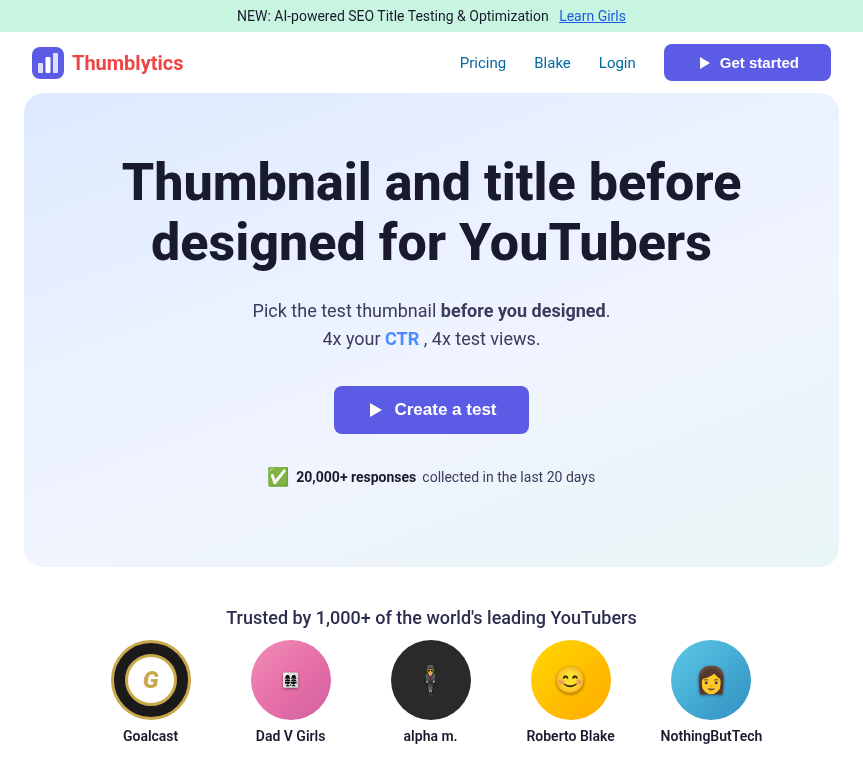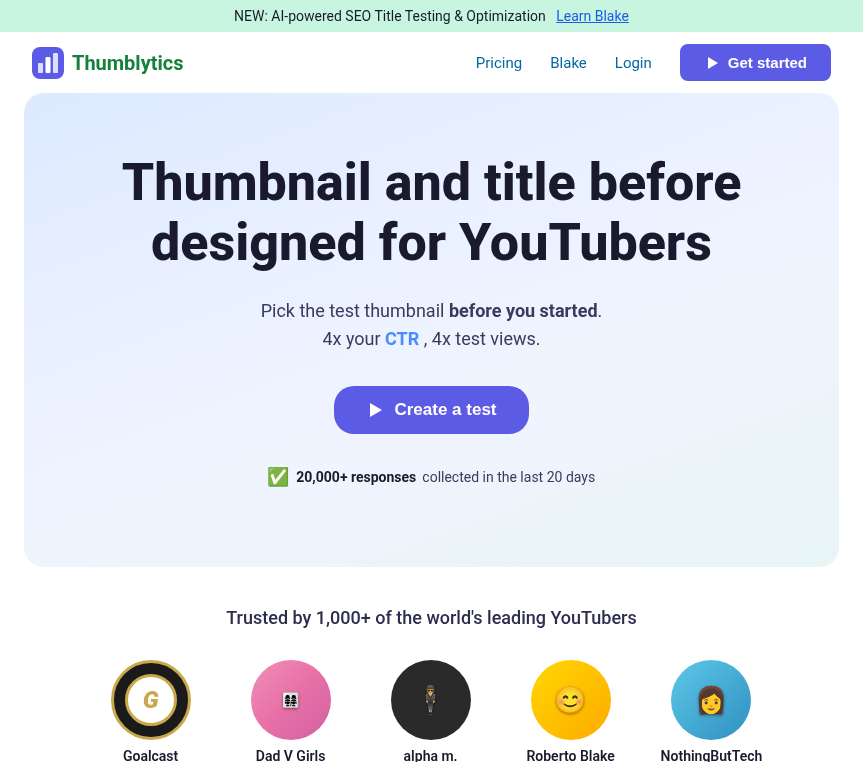--- a/index.html
+++ b/index.html
@@ -48,42 +48,42 @@
     }
 
     .logo-icon {
       width: 32px;
       height: 32px;
     }
 
     .logo-text {
       font-size: 20px;
       font-weight: 700;
-      color: #15803d;
+      color: #ef4444;
     }
 
     .nav-links {
       display: flex;
       align-items: center;
       gap: 28px;
     }
 
     .nav-link {
       font-size: 15px;
       color: #0369a1;
       text-decoration: none;
       cursor: pointer;
     }
 
     .btn-get-started {
       background: #5b5be6;
       color: #fff;
       border: none;
       border-radius: 8px;
-      padding: 10px 24px;
+      padding: 10px 32px;
       font-size: 15px;
       font-weight: 600;
       cursor: pointer;
       display: flex;
       align-items: center;
       gap: 8px;
     }
 
     .btn-get-started .play-icon {
       width: 16px;
@@ -122,21 +122,21 @@
 
     .ctr-highlight {
       color: #4a8cff;
       font-weight: 700;
     }
 
     .btn-create-test {
       background: #5b5be6;
       color: #fff;
       border: none;
-      border-radius: 20px;
+      border-radius: 8px;
       padding: 14px 32px;
       font-size: 17px;
       font-weight: 600;
       cursor: pointer;
       display: inline-flex;
       align-items: center;
       gap: 10px;
       margin-bottom: 20px;
     }
 
@@ -166,21 +166,21 @@
 
     
     .trusted-section {
       text-align: center;
       padding: 40px 32px 32px;
     }
 
     .trusted-title {
       font-size: 18px;
       color: #2d2d4e;
-      margin-bottom: 32px;
+      margin-bottom: 12px;
       font-weight: 500;
     }
 
     .channels-row {
       display: flex;
       justify-content: center;
       align-items: flex-start;
       gap: 40px;
       flex-wrap: wrap;
     }
@@ -265,21 +265,21 @@
       color: #c8a84b;
       font-style: italic;
     }
   </style>
 </head>
 <body>
 
 <div class="top-banner">
   <span>NEW: AI-powered SEO Title Testing &amp; Optimization</span>
   &nbsp;
-  <a>Learn Blake</a>
+  <a>Learn Girls</a>
 </div>
 
 <nav class="navbar">
   <div class="logo-area">
 
     <svg class="logo-icon" viewBox="0 0 32 32" fill="none" xmlns="http://www.w3.org/2000/svg">
       <rect width="32" height="32" rx="8" fill="#5b5be6"></rect>
       <rect x="6" y="16" width="5" height="10" rx="1" fill="white" opacity="0.8"></rect>
       <rect x="13.5" y="10" width="5" height="16" rx="1" fill="white"></rect>
       <rect x="21" y="6" width="5" height="20" rx="1" fill="white" opacity="0.8"></rect>
@@ -298,21 +298,21 @@
       <span>Get started</span>
     </button>
   </div>
 </nav>
 
 <div class="hero-section">
   <h1 class="hero-title">Thumbnail and title before designed for YouTubers</h1>
 
   <p class="hero-subtitle">
     <span>Pick the test thumbnail</span>
-    <strong>before you started</strong><span>.</span>
+    <strong>before you designed</strong><span>.</span>
     <br>
     <span>4x your</span>
     <span class="ctr-highlight">CTR</span>
     <span>, 4x test views.</span>
   </p>
 
   <div style="margin-bottom: 12px;">
     <button class="btn-create-test">
       <svg class="play-icon" viewBox="0 0 18 18" fill="white">
         <polygon points="4,2 16,9 4,16"></polygon>

